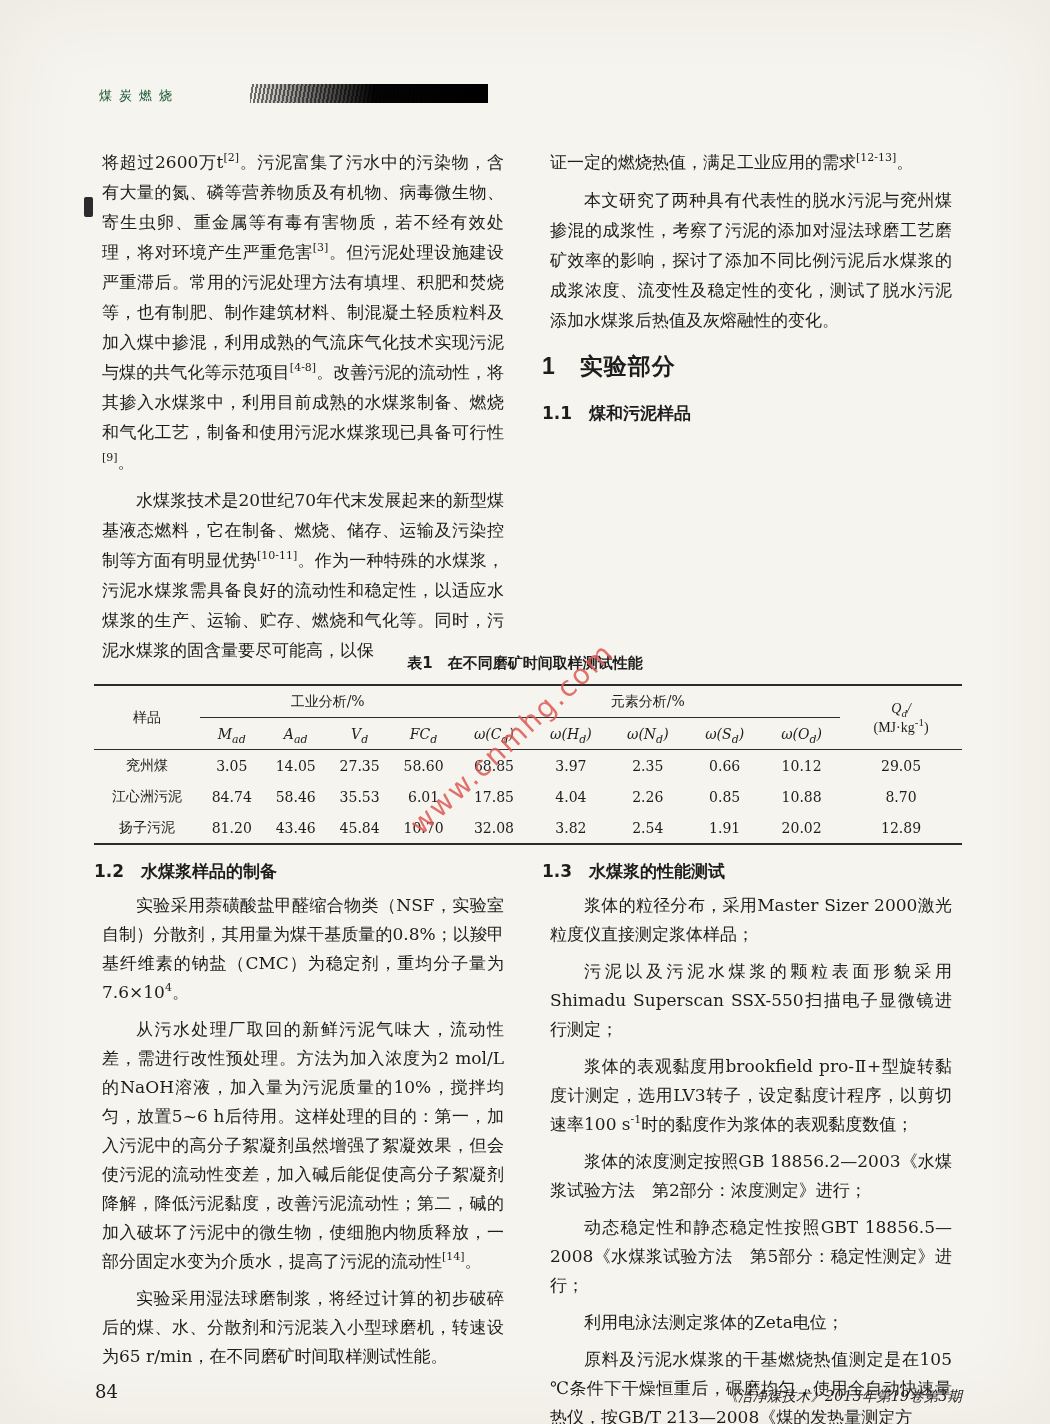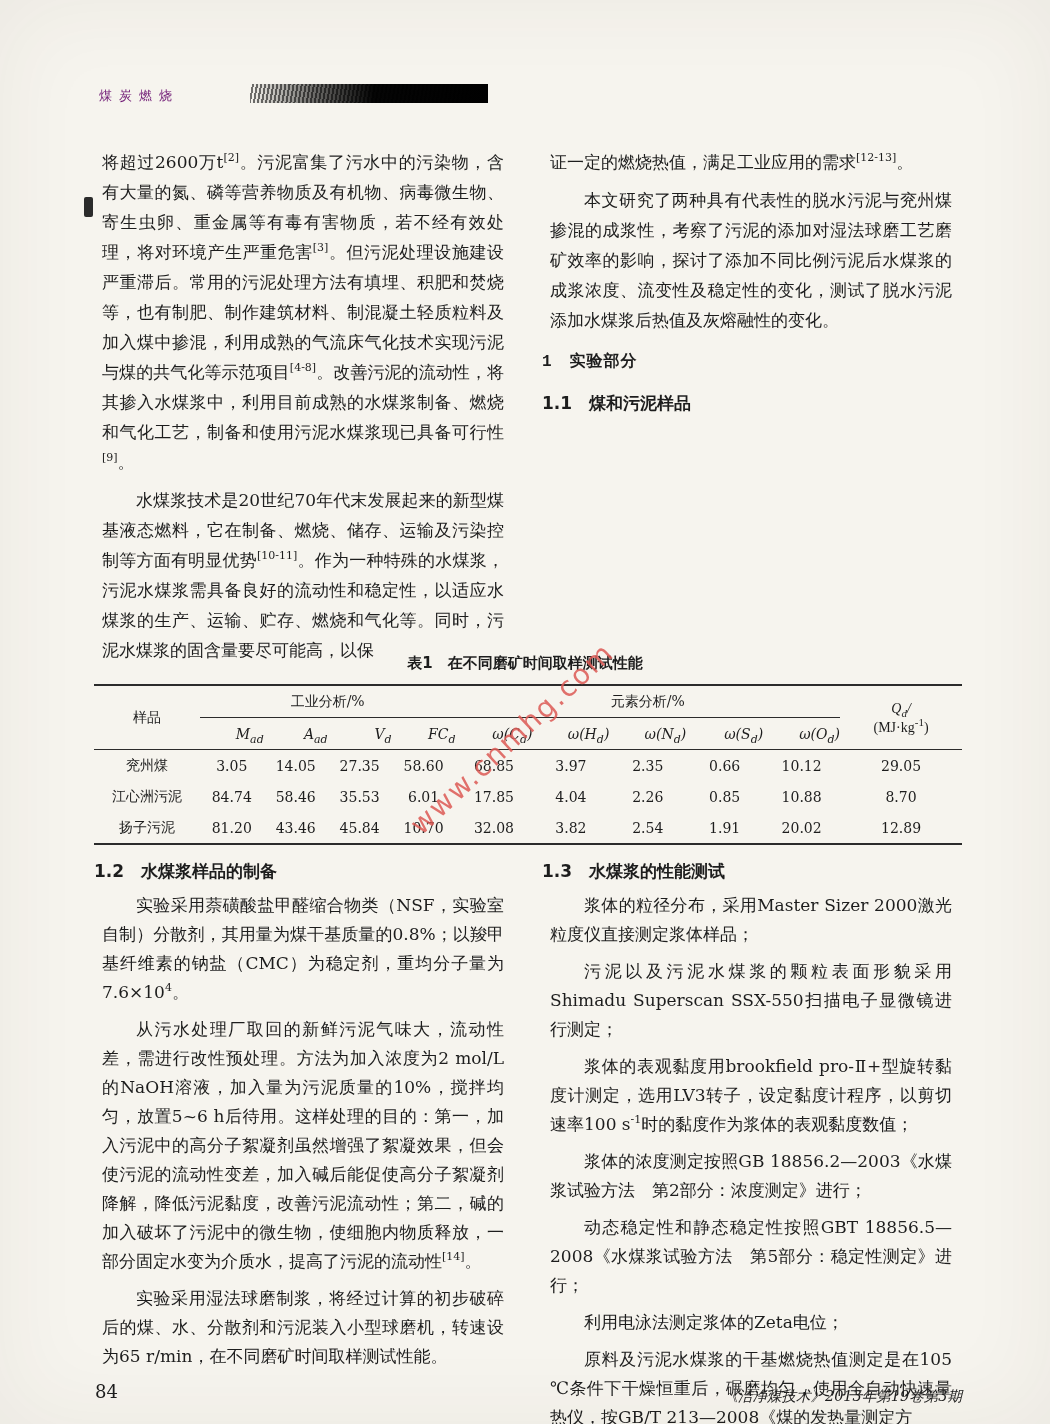--- a/index.html
+++ b/index.html
@@ -1,47 +1,47 @@
 <!DOCTYPE html>
 <html><head>
 <meta charset="utf-8">
 <style>
   html,body{margin:0;padding:0;}
   body{background:#8f8d89;font-family:"DejaVu Serif","Liberation Serif",serif;}
   .page{position:relative;width:1050px;height:1424px;margin:0 auto;background:#f6f4ee;color:#1d1d1d;overflow:hidden;box-shadow:inset 0 0 90px rgba(60,50,30,0.06);}
 
   
-  .running-head{position:absolute;left:99px;top:87px;font-family:"DejaVu Sans","Liberation Sans",sans-serif;font-size:13px;letter-spacing:7px;color:#701a75;}
+  .running-head{position:absolute;left:99px;top:87px;font-family:"DejaVu Sans","Liberation Sans",sans-serif;font-size:13px;letter-spacing:7px;color:#14532d;}
   .header-bar{position:absolute;left:250px;top:84px;width:238px;height:19px;
     background-image:
       repeating-linear-gradient(100deg,rgba(0,0,0,0) 0 2px,rgba(0,0,0,0.55) 2px 4px),
       linear-gradient(90deg,rgba(0,0,0,0) 0,rgba(0,0,0,0.55) 26%,#050505 52%,#000 100%);}
   .scan-blob{position:absolute;left:84px;top:197px;width:9px;height:20px;background:#2b2b2b;border-radius:2px;}
 
   
   .col{position:absolute;width:418px;}
   .col-left-top{left:94px;top:139px;}
   .col-right-top{left:542px;top:139px;}
   .col-left-bottom{left:94px;top:851px;}
   .col-right-bottom{left:542px;top:851px;}
   .body-text p{font-size:17px;line-height:30px;text-align:justify;text-indent:2em;margin:8px;}
   .body-text p.no-indent{text-indent:0;}
   .col-left-bottom p,.col-right-bottom p{line-height:29px;}
   sup{font-size:11px;vertical-align:super;line-height:0;}
   sub{font-size:11px;vertical-align:sub;line-height:0;}
 
-  .h1{font-family:Liberation Mono, monospace;font-size:16px;font-weight:700;margin:16px 0 20px;letter-spacing:1px;}
+  .h1{font-family:Liberation Sans, sans-serif;font-size:23px;font-weight:700;margin:16px 0 20px;letter-spacing:1px;}
   .h2{font-family:"DejaVu Sans","Liberation Sans",sans-serif;font-size:17px;font-weight:700;margin:9px 0 7px;}
 
   
   .table-caption{position:absolute;left:0;top:654px;width:100%;text-align:center;font-family:"DejaVu Sans","Liberation Sans",sans-serif;font-size:15px;font-weight:700;}
   table.tbl{position:absolute;left:94px;top:684px;width:868px;border-collapse:collapse;font-size:14px;color:#1d1d1d;border-top:2px solid #2b2b2b;border-bottom:2px solid #2b2b2b;}
   .tbl th,.tbl td{font-weight:400;text-align:center;padding:0;height:31px;}
   .tbl thead th.group{border-bottom:1px solid #2b2b2b;}
-  .tbl thead tr.sub th{border-bottom:1px solid #2b2b2b;font-style:italic;text-align:right;}
+  .tbl thead tr.sub th{border-bottom:1px solid #2b2b2b;font-style:italic;}
   .tbl thead th.span2{border-bottom:1px solid #2b2b2b;}
   .tbl .col-sample{width:106px;}
   .tbl .col-q{width:122px;font-family:Liberation Serif, serif;}
   .tbl .w-prox{width:64px;}
   .tbl .w-ult{width:77px;}
   .qline{display:block;line-height:19px;}
   .q-italic{font-style:italic;}
 
   
   .watermark{position:absolute;left:362px;top:722px;width:300px;text-align:center;transform:rotate(-43deg);font-family:"DejaVu Sans","Liberation Sans",sans-serif;font-size:28px;letter-spacing:2px;opacity:0.85;}

